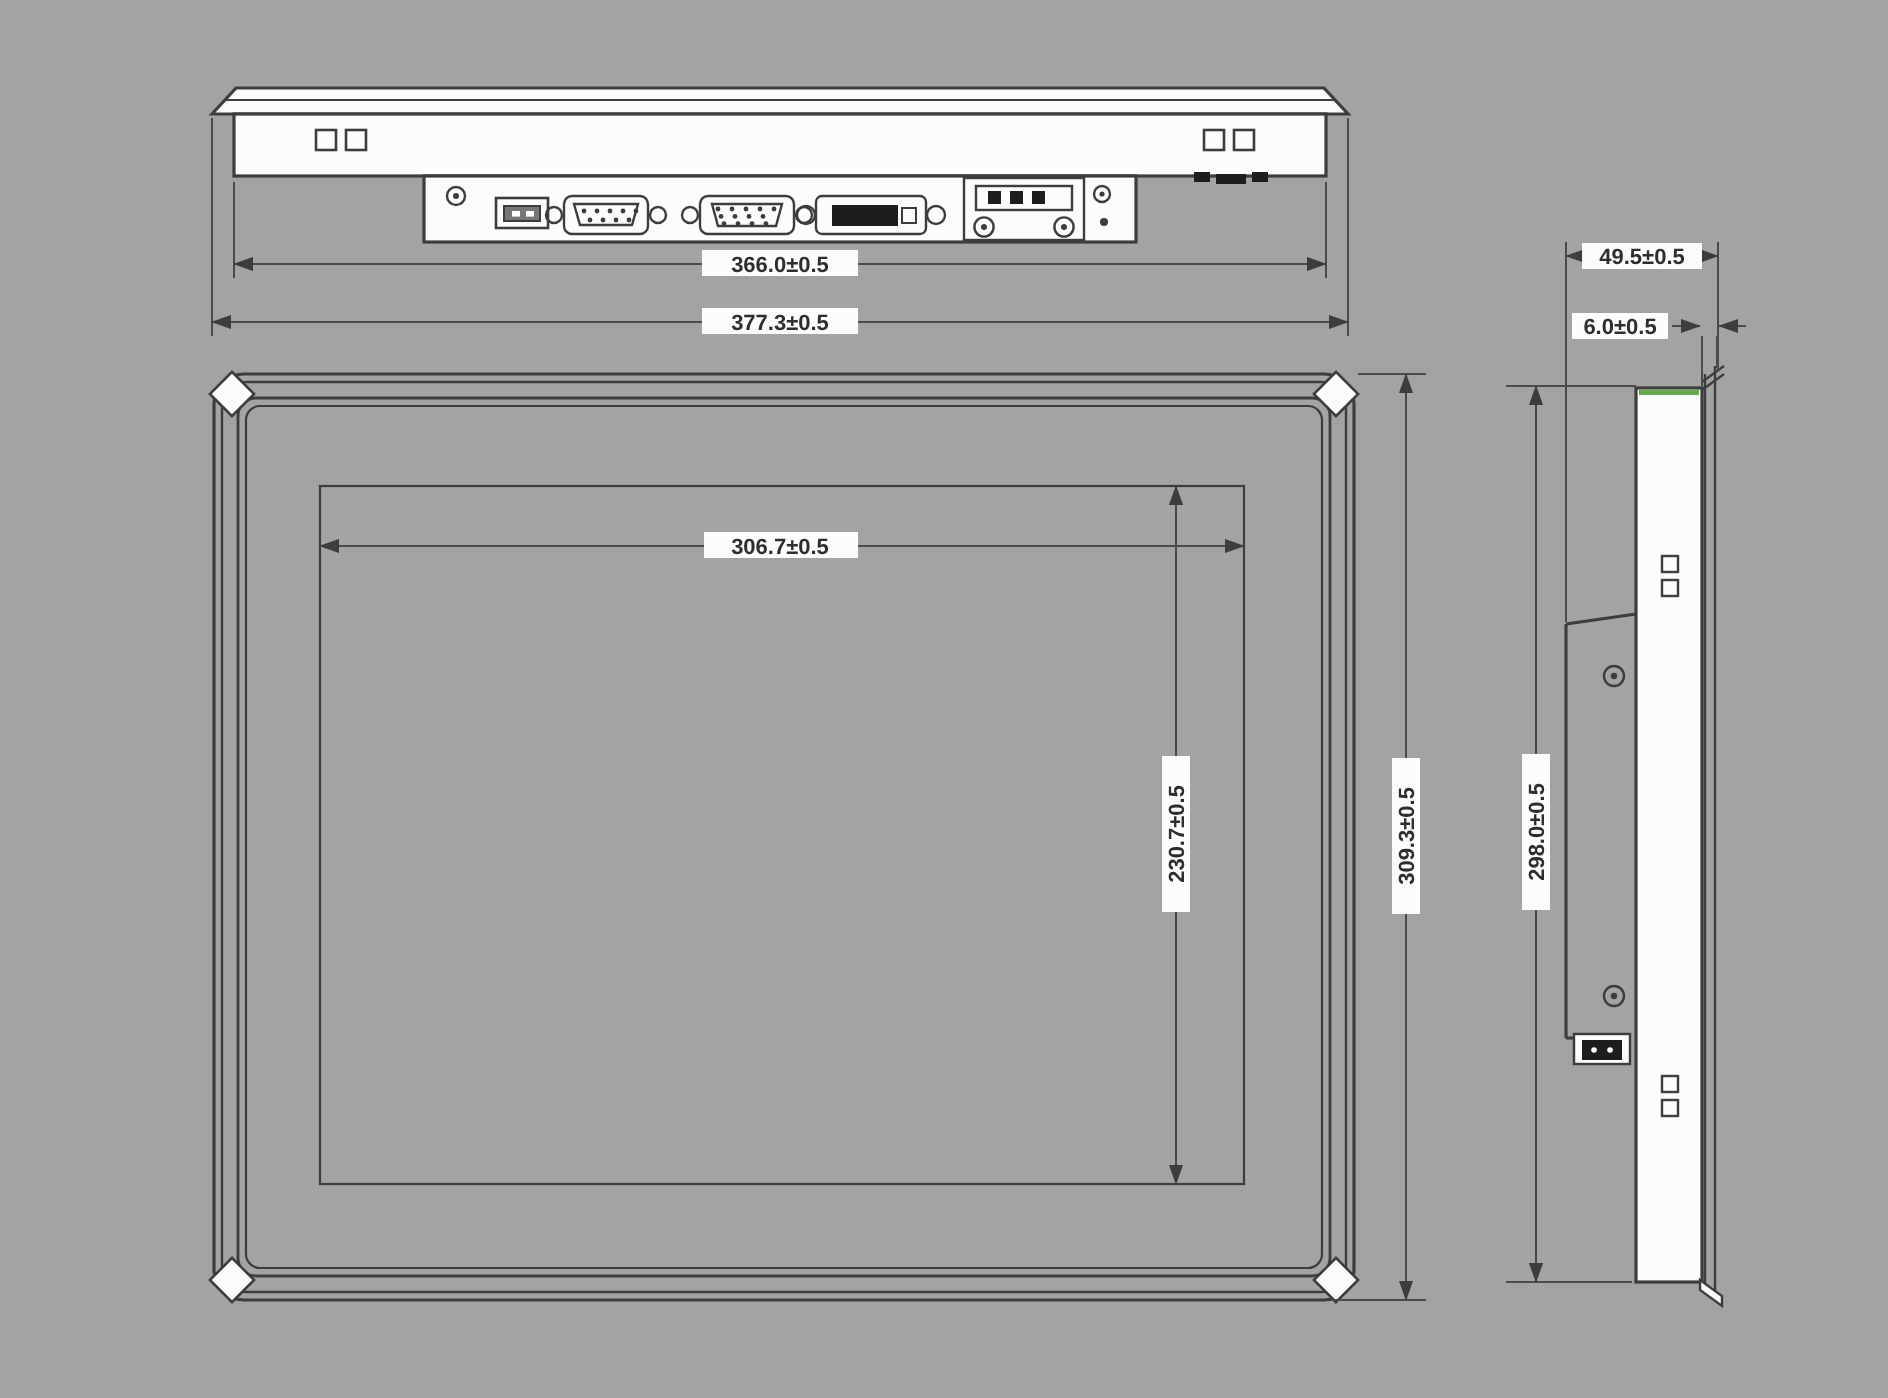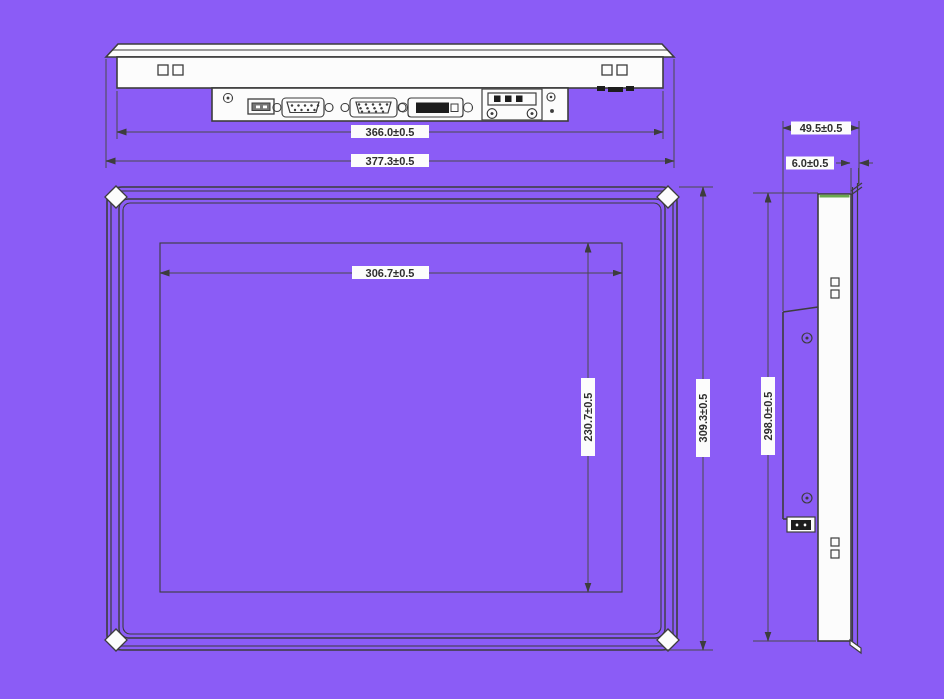--- a/index.html
+++ b/index.html
@@ -1,19 +1,19 @@
 <!DOCTYPE html>
 <html><head>
 <meta charset="utf-8">
 <style>
   html,body{margin:0;padding:0;background:#ffffff;}
   .canvas{
     position:relative;
     width:944px;height:699px;
-    background:#8b5cf6;
+    background:#a3a3a3;
     font-family:"Liberation Sans", sans-serif;
     overflow:hidden;
   }
   svg{display:block;}
   .dim-text{
     font-family:"Liberation Sans", sans-serif;
     font-size:11px;
     font-weight:700;
     fill:#2e2e2e;
     text-anchor:middle;

